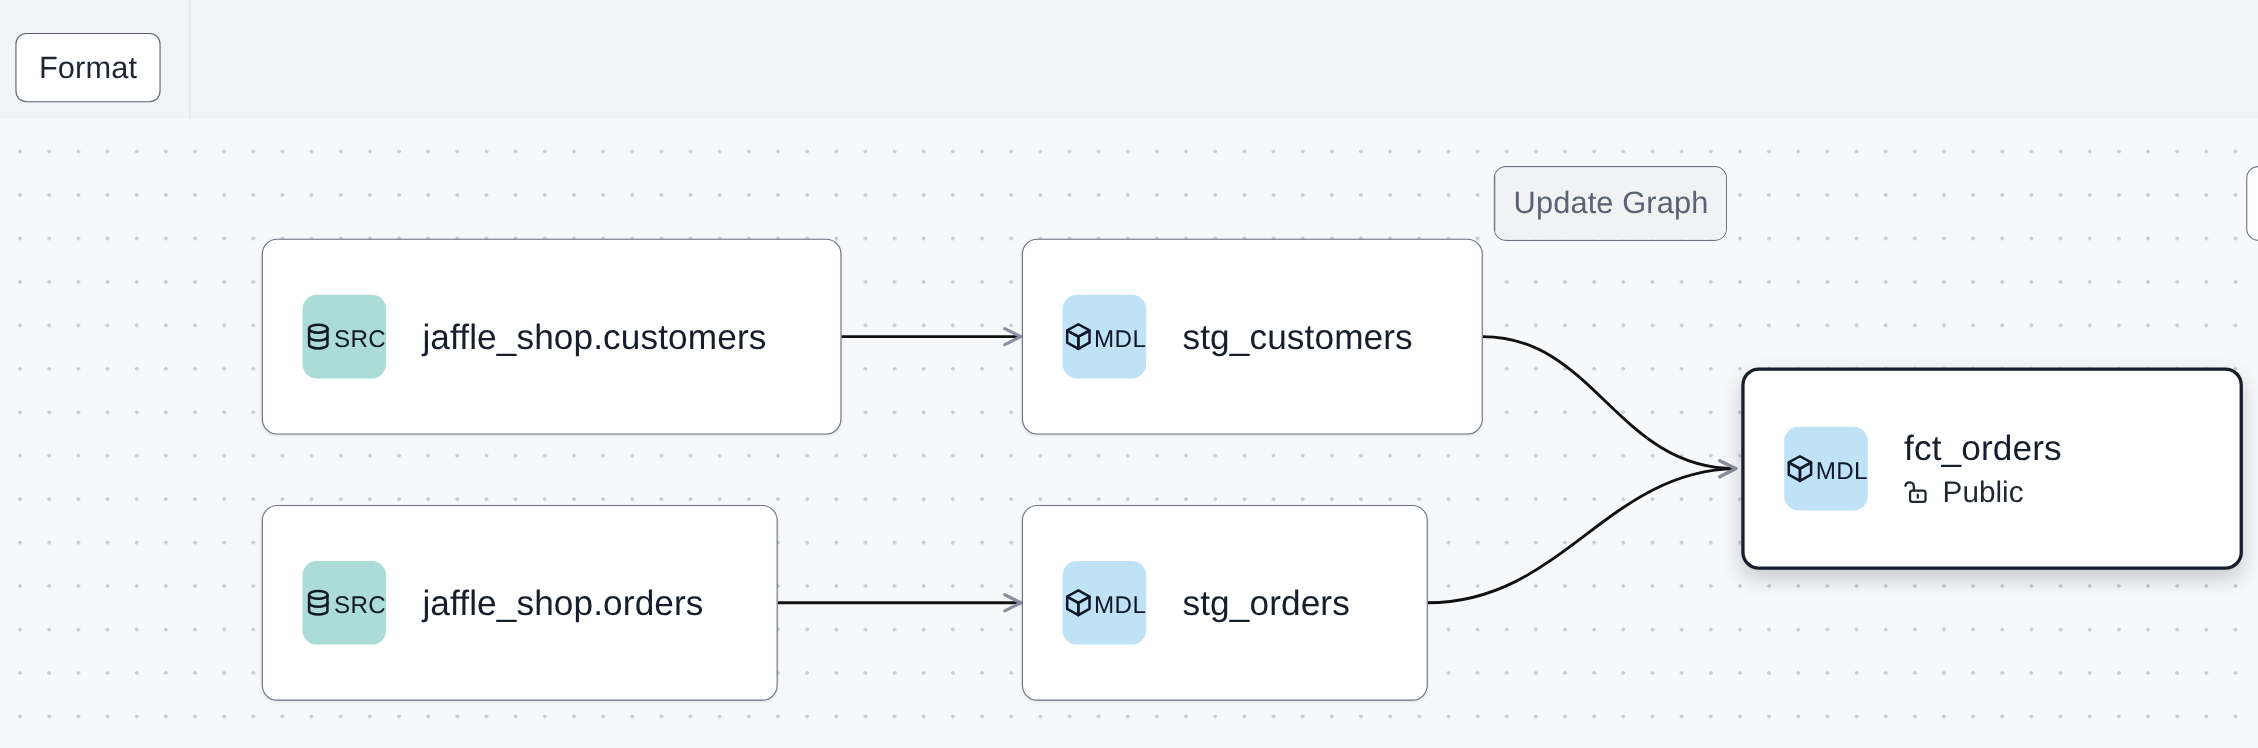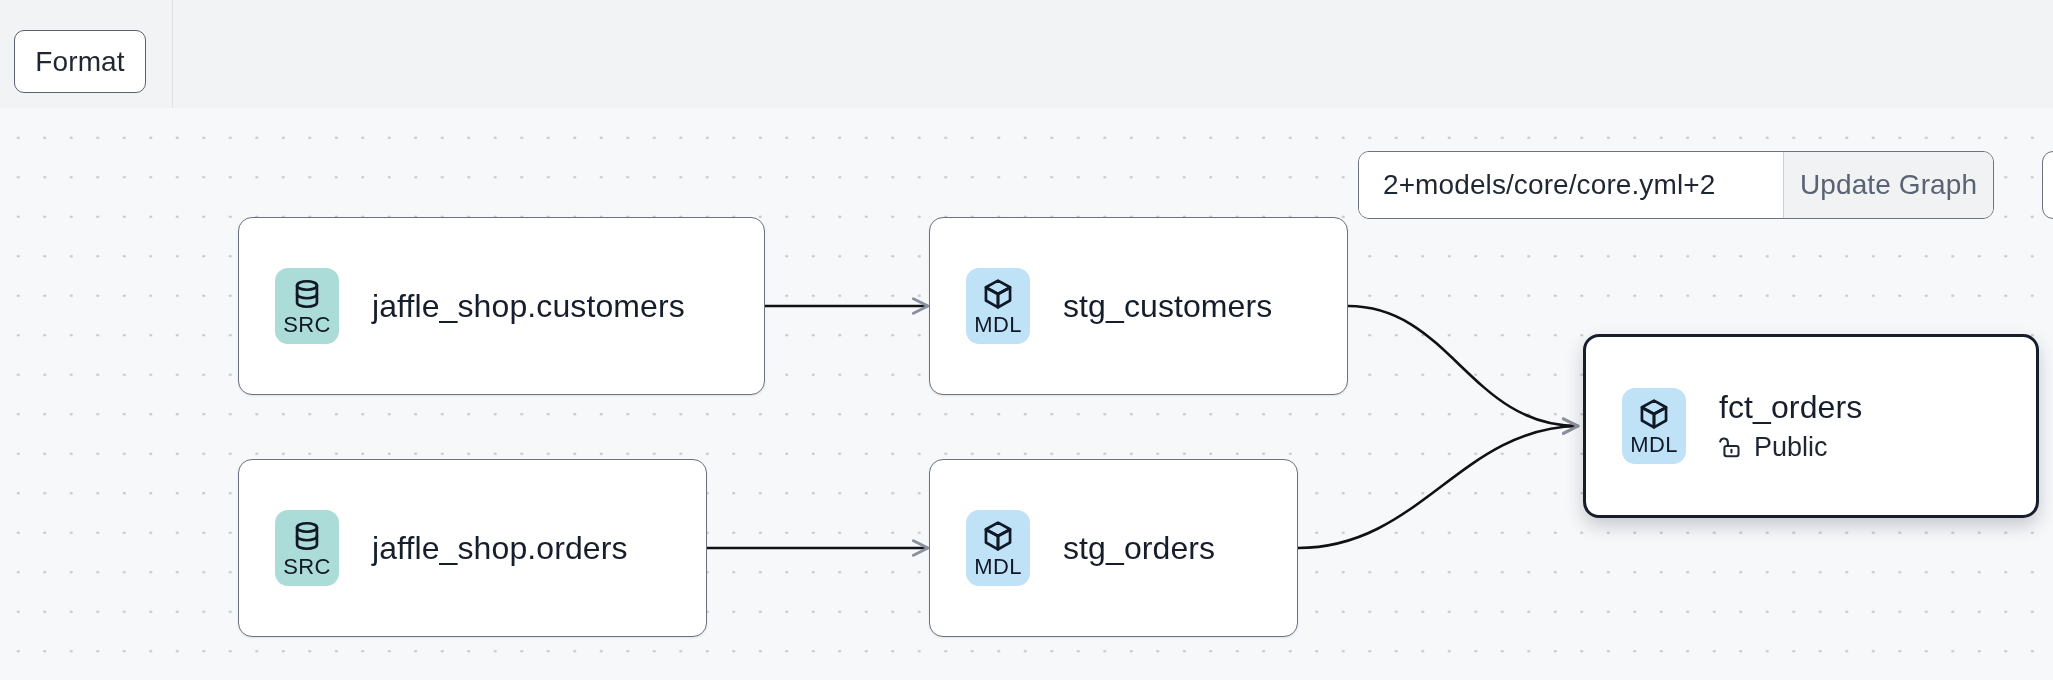--- a/index.html
+++ b/index.html
@@ -117,25 +117,25 @@
     padding-left: 36px;
     box-shadow: 0 1px 2px rgba(30,38,52,.10);
   }
   .node.selected {
     border: 3.2px solid #161d2b;
     box-shadow: 0 8px 18px rgba(30,38,52,.22);
     border-radius: 16px;
   }
 
   .badge {
-    width: 64px;
+    width: 76px;
     height: 76px;
     border-radius: 13px;
     display: flex;
-    flex-direction: column;
+    flex-direction: row;
     align-items: center;
     justify-content: center;
     flex: none;
   }
   .badge.src { background: #abdcd8; }
   .badge.mdl { background: #bfe2f7; }
 
   .badge svg { display: block; }
   .badge-text {
     font-size: 22px;
@@ -320,20 +320,19 @@
             <rect x="5" y="11" width="13" height="9.5" rx="2"></rect>
             <path d="M8.2 11V7.6a3.6 3.6 0 0 0-7.1-.6"></path>
             <path d="M11.5 14.6v2.4"></path>
           </svg>
           <span>Public</span>
         </div>
       </div>
     </div>
 
     <div id="graph-toolbar">
-      <input id="selector-input" type="text" value="2+models/core/core.yml+2" style="">
       <div id="update-graph-button">Update Graph</div>
     </div>
 
     <div id="toolbar-extra"></div>
 
   </div>
 </div>
 
 </body></html>

